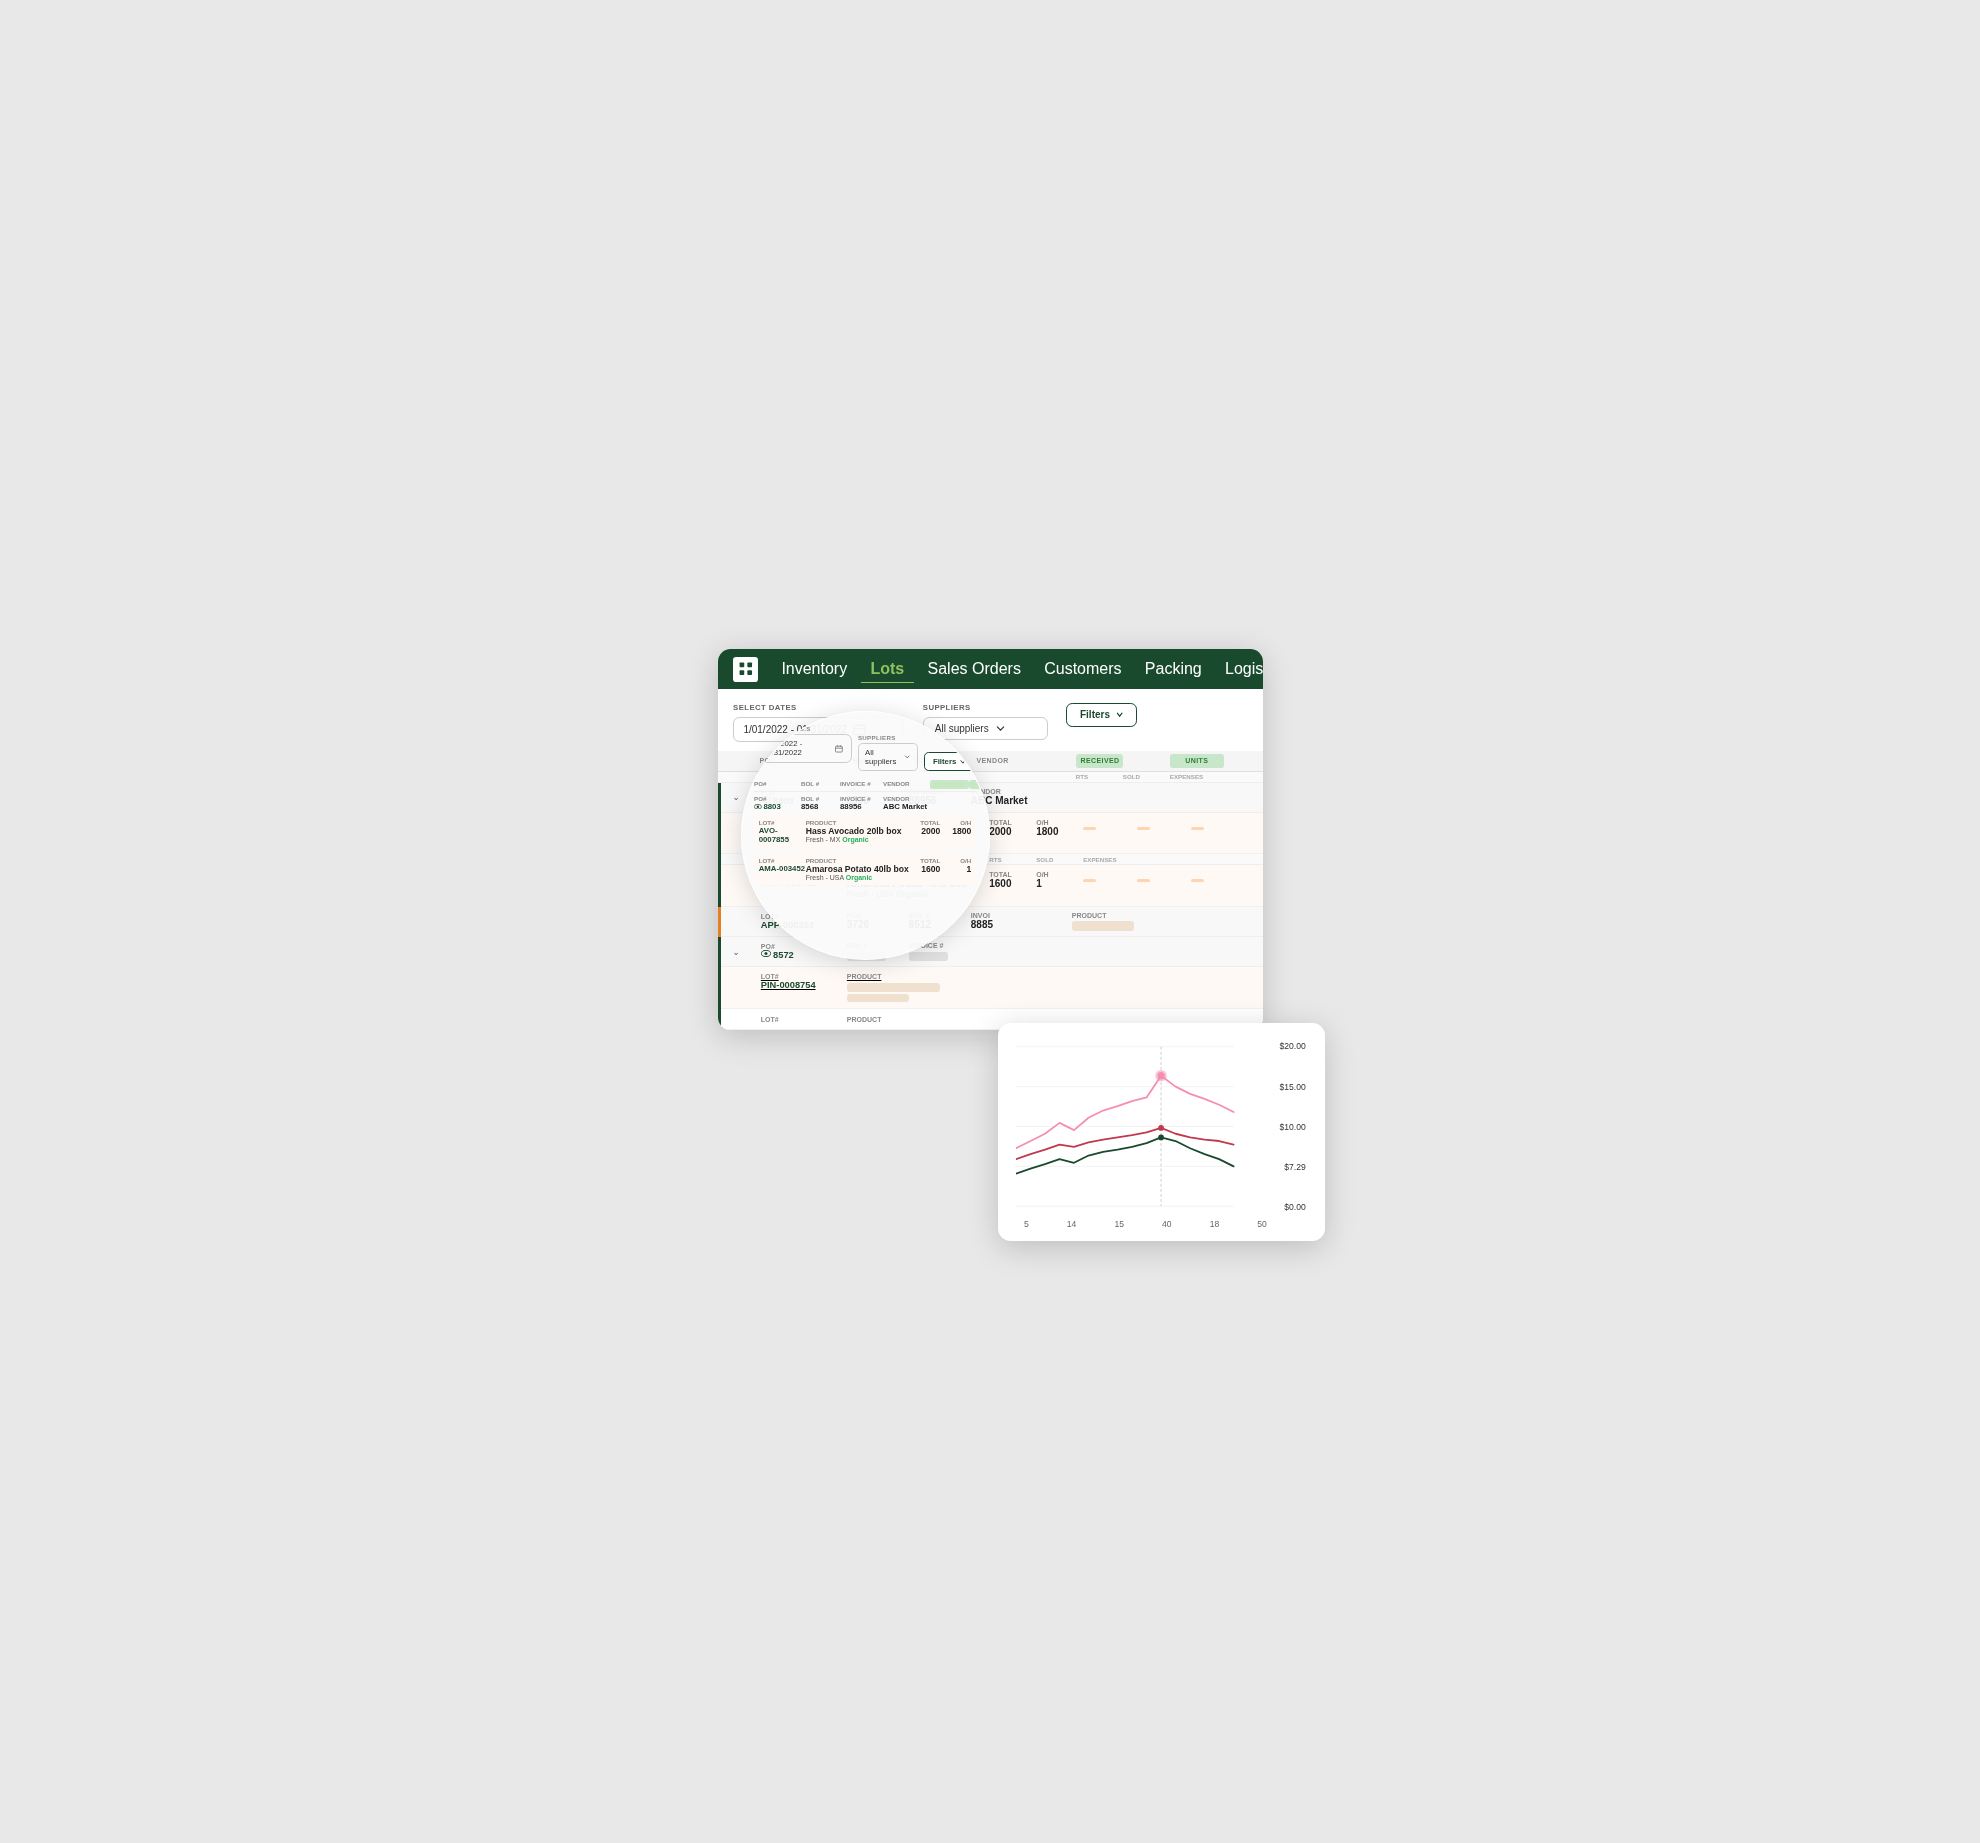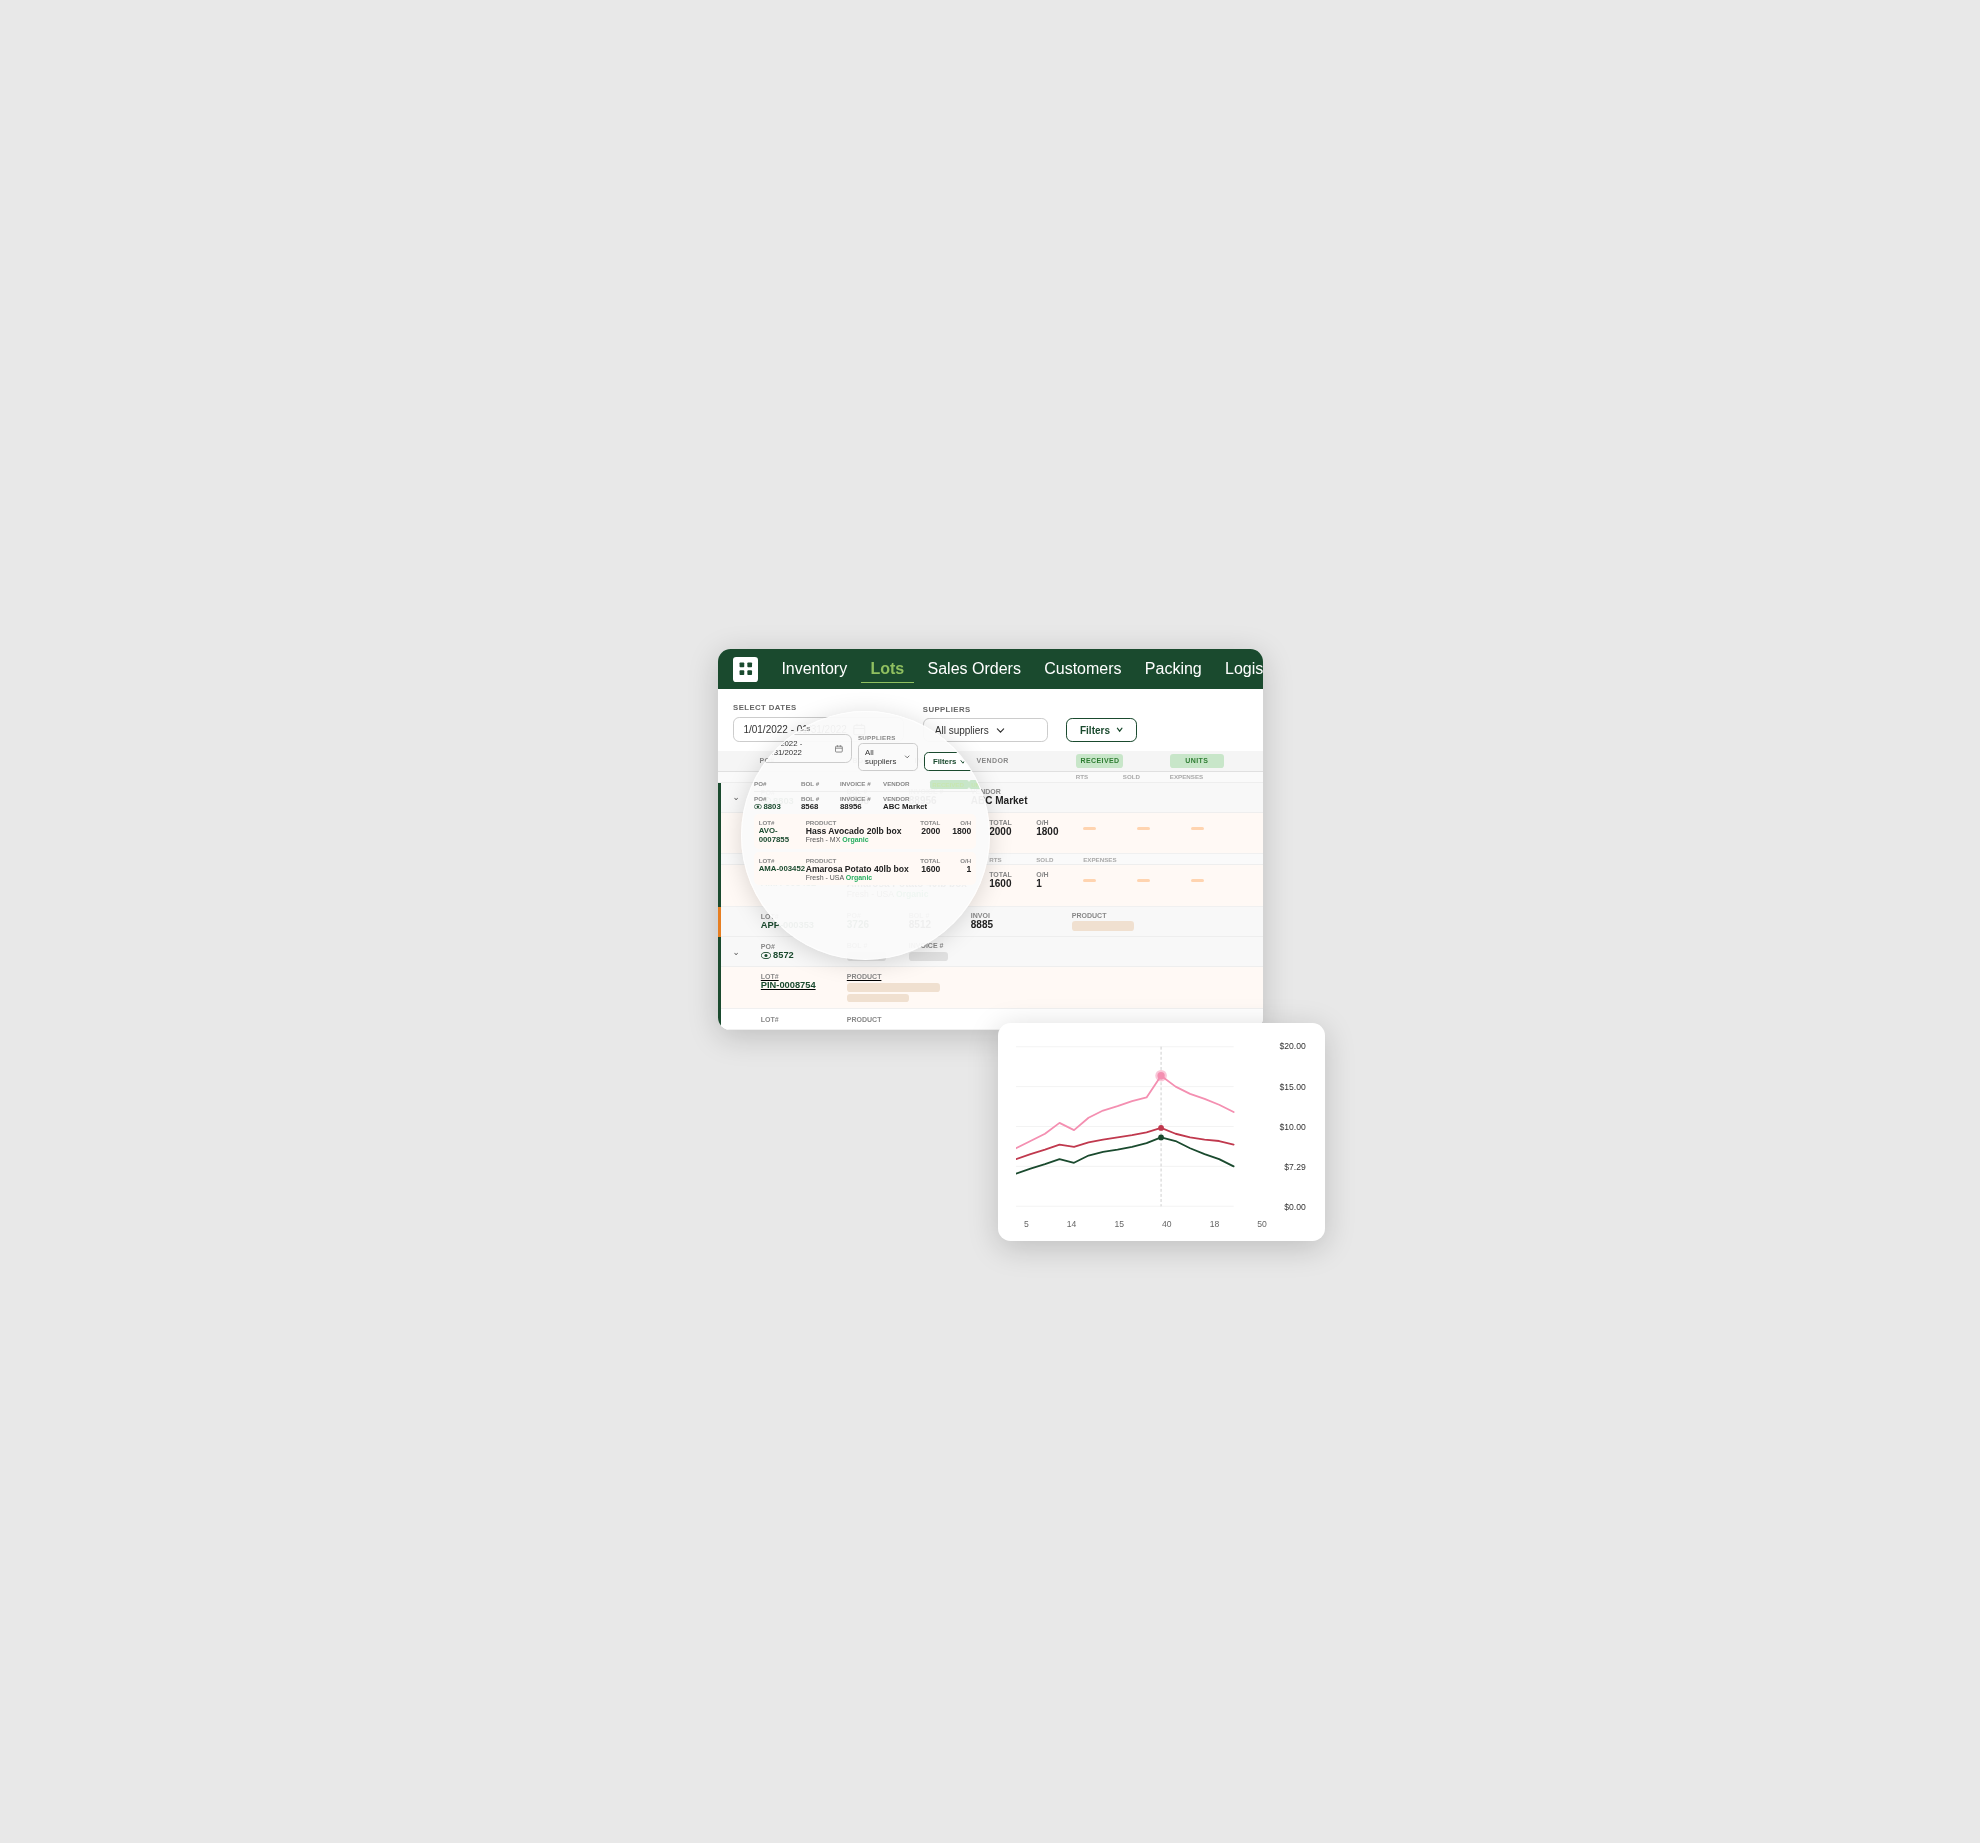--- a/index.html
+++ b/index.html
@@ -135,21 +135,21 @@
     }
     .col-header.green-bg {
       background: #c8e6c9;
       border-radius: 3.1px;
       text-align: center;
       padding: 2.3px 4.7px;
       color: #2e7d32;
     }
     .eye-icon {
       display: flex;
-      align-items: center;
+      align-items: flex-start;
       gap: 2.3px;
       color: #1a4a2e;
       font-size: 9.3px;
       font-weight: 700;
     }
     .chevron-down {
       width: 12.5px;
       height: 12.5px;
       display: inline-flex;
       align-items: center;
@@ -270,21 +270,21 @@
       </div>
       <div class="nav-item">Inventory</div>
       <div class="nav-item active">Lots</div>
       <div class="nav-item">Sales Orders</div>
       <div class="nav-item">Customers</div>
       <div class="nav-item">Packing</div>
       <div class="nav-item">Logistics</div>
     </nav>
 
     <div class="filter-bar">
-      <div style="display:flex; gap:18.7px; align-items:flex-end;">
+      <div style="display:flex; gap:18.7px; align-items:flex-start;">
         <div>
           <div class="filter-label">SELECT DATES</div>
           <div class="date-input">
             <span>1/01/2022 - 01/31/2022</span>
             <svg width="12.5" height="12.5" viewBox="0 0 16 16" fill="none">
                 <rect x="1" y="3" width="14" height="12" rx="2" stroke="#666" stroke-width="1.5"></rect>
                 <path d="M5 1v3M11 1v3M1 7h14" stroke="#666" stroke-width="1.5"></path>
               </svg>
           </div>
         </div>

